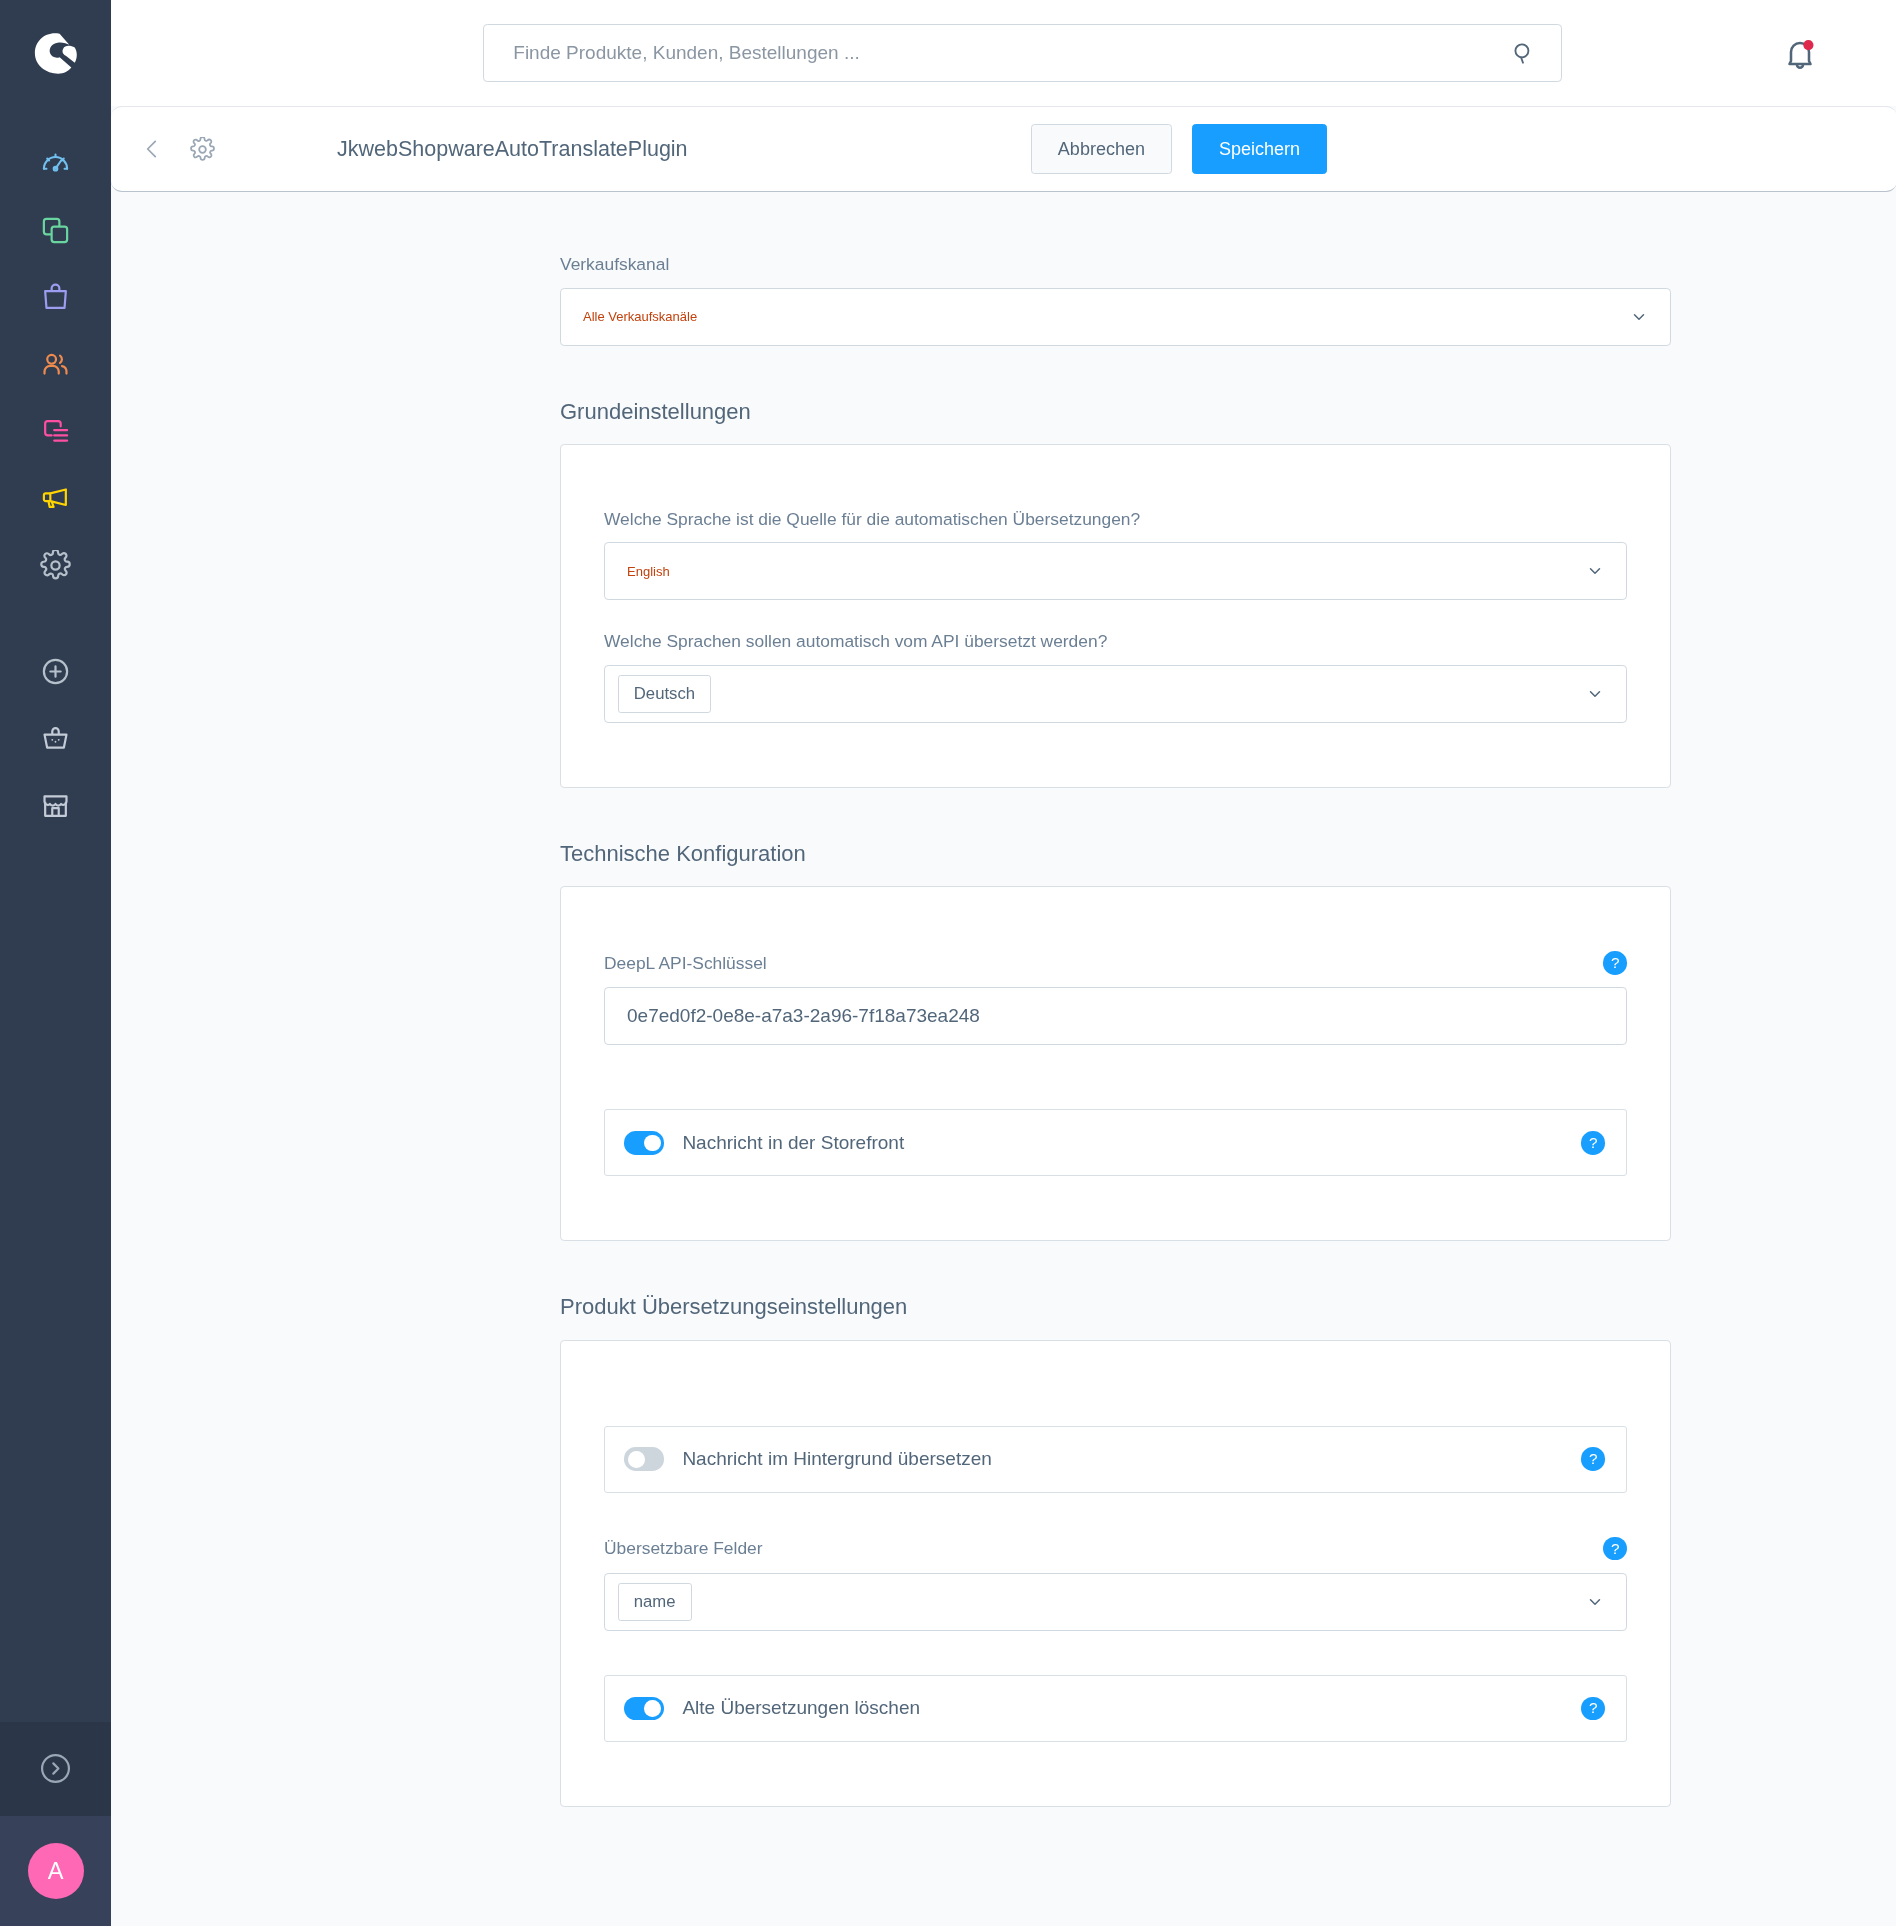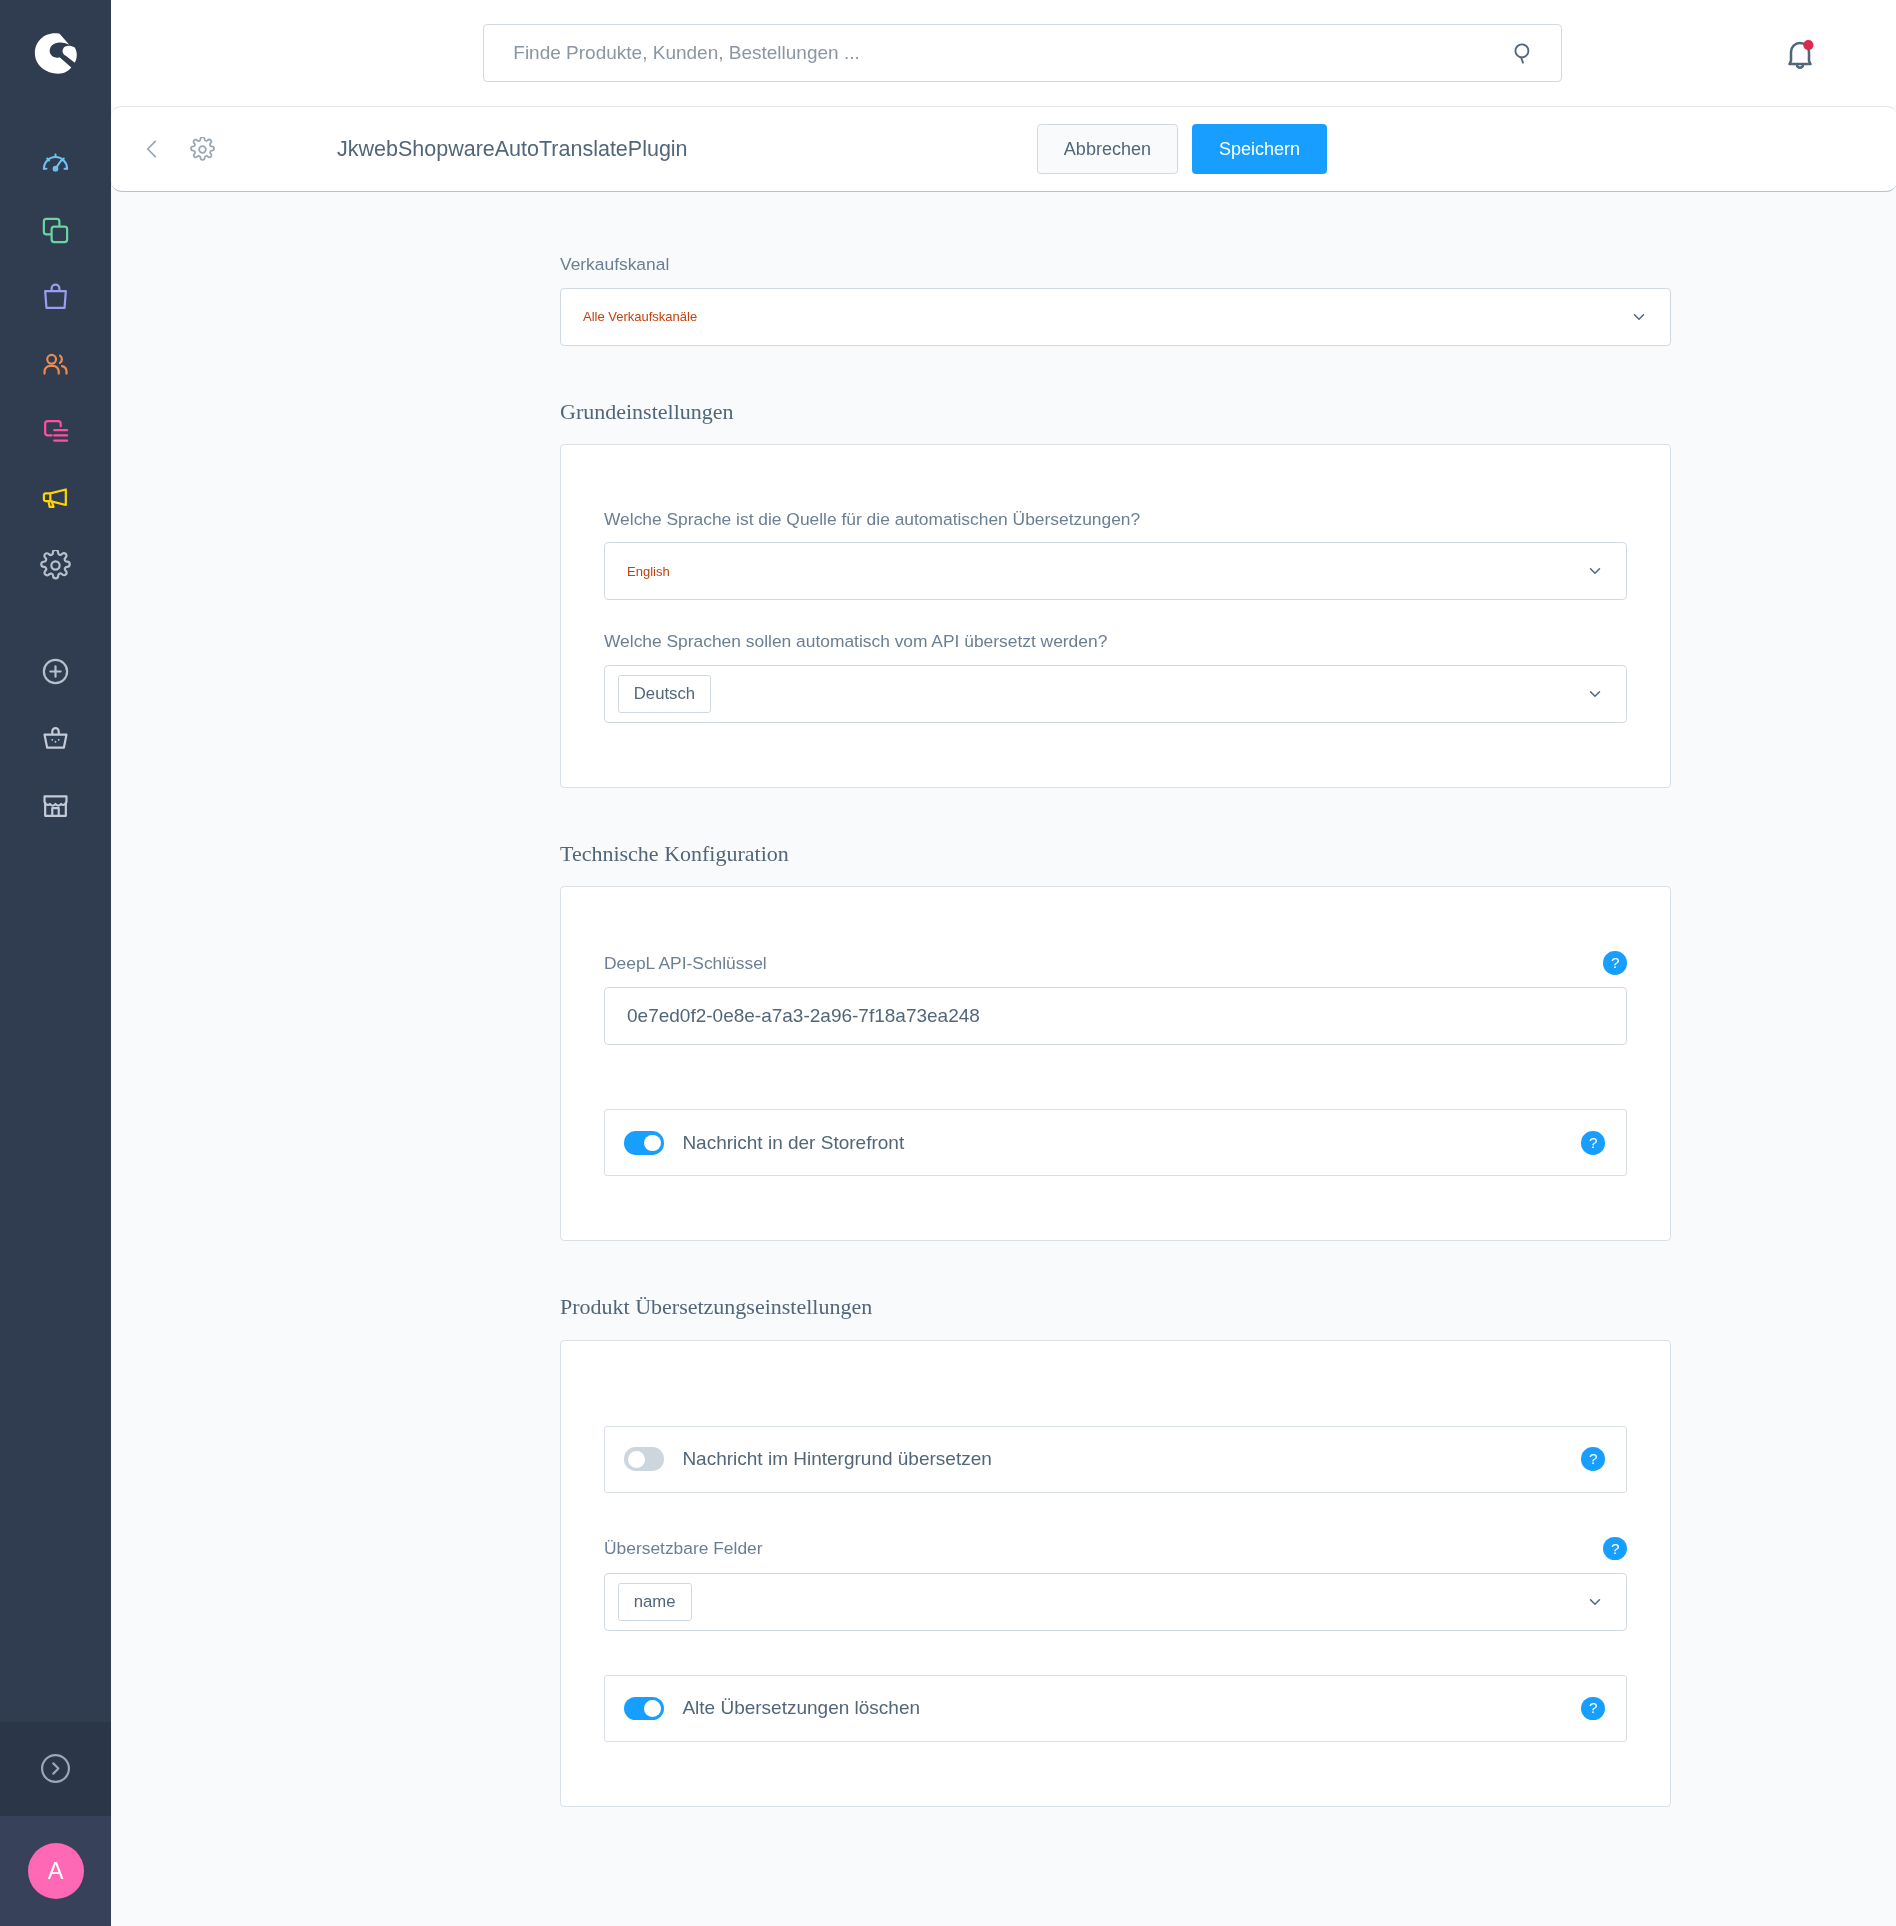--- a/index.html
+++ b/index.html
@@ -191,21 +191,21 @@
     color: #52667a;
     margin-left: 119px;
     font-family: "Liberation Sans", sans-serif;
     white-space: nowrap;
   }
 
   .ph-actions {
     margin-left: auto;
     display: flex;
     align-items: center;
-    gap: 14px;
+    gap: 20px;
     margin-right: 542px;
   }
 
   .btn {
     height: 50px;
     border-radius: 3.5px;
     font-size: 18px;
     padding: 0 26px;
     display: flex;
     align-items: center;
@@ -275,21 +275,21 @@
     height: 18px;
     display: flex;
     align-items: center;
     justify-content: center;
   }
 
   .section-title {
     font-size: 22px;
     color: #52667a;
     margin: 53px 0 19.4px 0;
-    font-family: Liberation Serif, serif;
+    font-family: Liberation Sans, sans-serif;
     font-weight: normal;
   }
 
   .card {
     background: #ffffff;
     border: 0.7px solid #d8dfe5;
     border-radius: 4.2px;
     padding: 40px 43px;
   }
 

